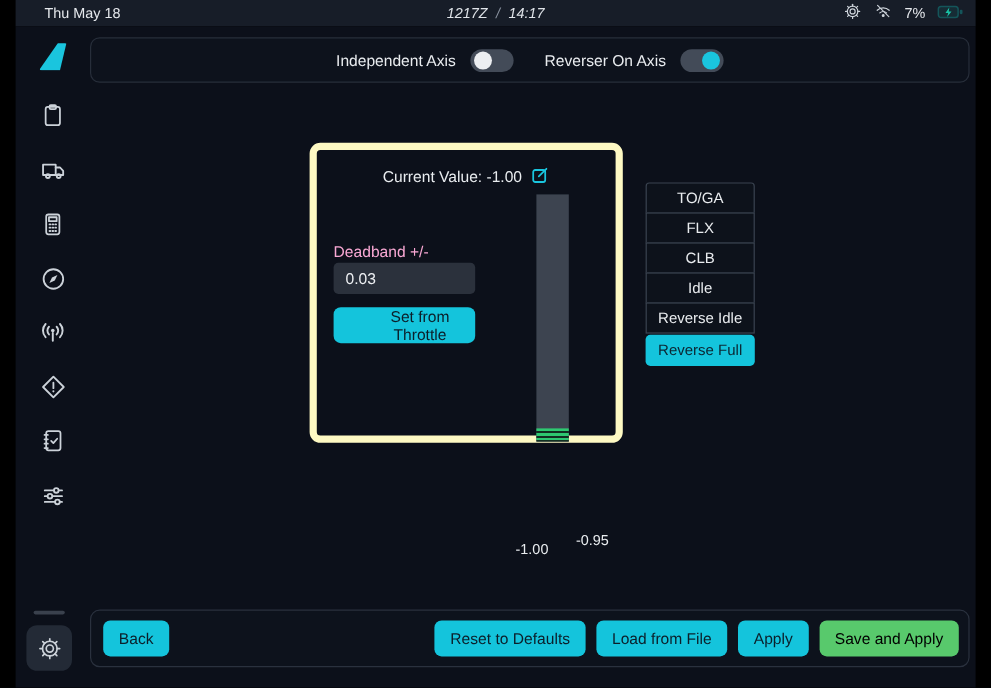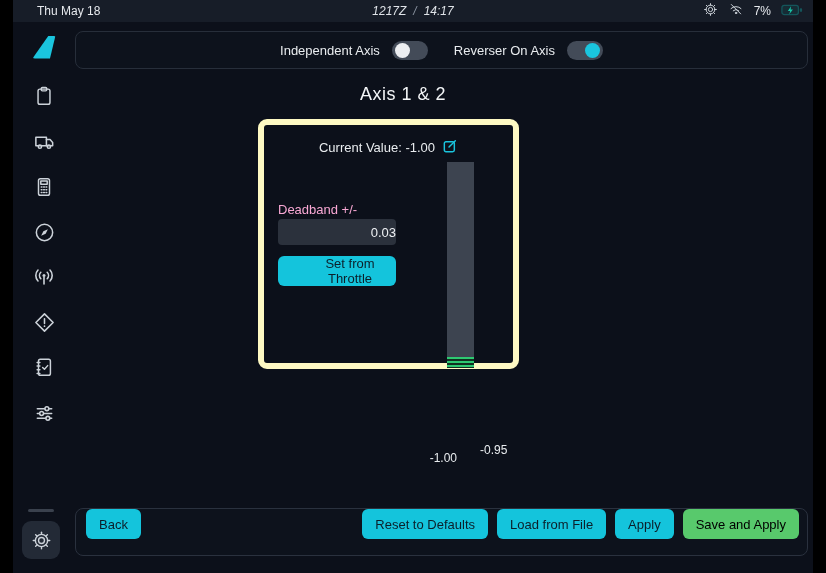--- a/index.html
+++ b/index.html
@@ -46,21 +46,21 @@
   #page-title { position:absolute; left:250px; top:62px; width:280px; text-align:center;
                 font-size:18px; color:#f3f5f7; letter-spacing:0.5px; }
 
   #cal-panel { position:absolute; left:245px; top:97px; width:261px; height:250px;
                border:6px solid #fef9c3; border-radius:9px; }
   #cur-val-row { position:absolute; left:0; right:0; top:13px; display:flex;
                  align-items:center; justify-content:center; gap:7px; font-size:13px; }
   #deadband-label { position:absolute; left:14px; top:77px; font-size:13px; color:#f9a8d4; }
   #deadband-input { position:absolute; left:14px; top:94px; width:118px; height:26px;
                     background:#2b313c; border:none; border-radius:4px; color:#eef0f3;
-                    font-size:13px; padding-left:10px; font-family:"Liberation Sans",sans-serif;text-align:right; }
+                    font-size:13px; padding-left:10px; font-family:"Liberation Sans",sans-serif; }
   #set-throttle-btn { position:absolute; left:14px; top:131px; width:118px; height:30px;
                       background:#14c4dc; color:#0c1f2a; border:none; border-radius:6px;
                       font-size:13px; font-family:"Liberation Sans",sans-serif; cursor:pointer;padding-left:26px; }
 
   #axis-bar { position:absolute; left:183px; top:37px; width:27px; height:206px; background:#3d4450; }
   #axis-bar .hatch { position:absolute; left:0; right:0; bottom:0; height:11px;
                      background:repeating-linear-gradient(180deg,#2ec971 0 2px,#123022 2px 4px); }
   #bar-min-label { position:absolute; left:149px; top:326px; width:44px; text-align:right; font-size:12px; }
   #bar-deadband-label { position:absolute; left:216px; top:318px; font-size:12px; }
 
@@ -69,21 +69,21 @@
   .detent { width:91px; height:26px; border:1px solid #3a4350; margin-top:-1px;
             display:flex; align-items:center; justify-content:center;
             font-size:12.5px; color:#e8ebee; background:#0d121b; }
   .detent:first-child { margin-top:0; border-radius:3px 3px 0 0; }
   .detent.selected { background:#14c4dc; color:#0c2531; border:none; border-radius:4px;
                      margin-top:1px; height:26px; cursor:pointer; }
 
   
   #footer { position:absolute; left:62px; top:486px; width:733px; height:48px;
             background:#0d121c; border:1px solid #2a313e; border-radius:8px;
-            display:flex; }
+            display:flex; align-items:center; }
   .btn { height:30px; border:none; border-radius:6px; font-size:13px; color:#0c1f2a;
          font-family:"Liberation Sans",sans-serif; padding:0 13px; cursor:pointer; }
   .btn.cyan { background:#14c4dc; }
   .btn.green { background:#58c96c; color:#000000; }
   #back-btn { margin-left:10px; }
   #footer-right { margin-left:auto; margin-right:8px; display:flex; gap:9px; }
 </style>
 </head>
 <body>
 
@@ -239,21 +239,20 @@
         </span>
     </div>
     <div class="tg-group">
       <span>Reverser On Axis</span>
       <span class="toggle on">
           <span class="knob"></span>
         </span>
     </div>
   </div>
 
-  <div id="page-title">Axis 1 &amp; 2</div>
 
   <div id="cal-panel">
     <div id="cur-val-row">
       <span>Current Value: -1.00</span>
       <span>
         <svg width="16" height="16" viewBox="0 0 24 24" fill="none" stroke="#1ac5de" stroke-width="2.2" stroke-linecap="round">
           <rect x="3.5" y="5.5" width="15" height="15" rx="2.5"></rect>
           <line x1="10.5" y1="13.5" x2="20" y2="4"></line>
         </svg>
       </span>
@@ -263,20 +262,28 @@
     <input id="deadband-input" value="0.03" style="">
     <button id="set-throttle-btn">Set from Throttle</button>
 
     <div id="axis-bar">
       <div class="hatch"></div>
     </div>
     <div id="bar-min-label">-1.00</div>
     <div id="bar-deadband-label">-0.95</div>
   </div>
 
+  <div id="detent-list">
+    <div class="detent">TO/GA</div>
+    <div class="detent">FLX</div>
+    <div class="detent">CLB</div>
+    <div class="detent">Idle</div>
+    <div class="detent">Reverse Idle</div>
+    <div class="detent selected">Reverse Full</div>
+  </div>
 
   <div id="footer">
     <button id="back-btn" class="btn cyan">Back</button>
     <div id="footer-right">
       <button class="btn cyan">Reset to Defaults</button>
       <button class="btn cyan">Load from File</button>
       <button class="btn cyan">Apply</button>
       <button class="btn green">Save and Apply</button>
     </div>
   </div>

